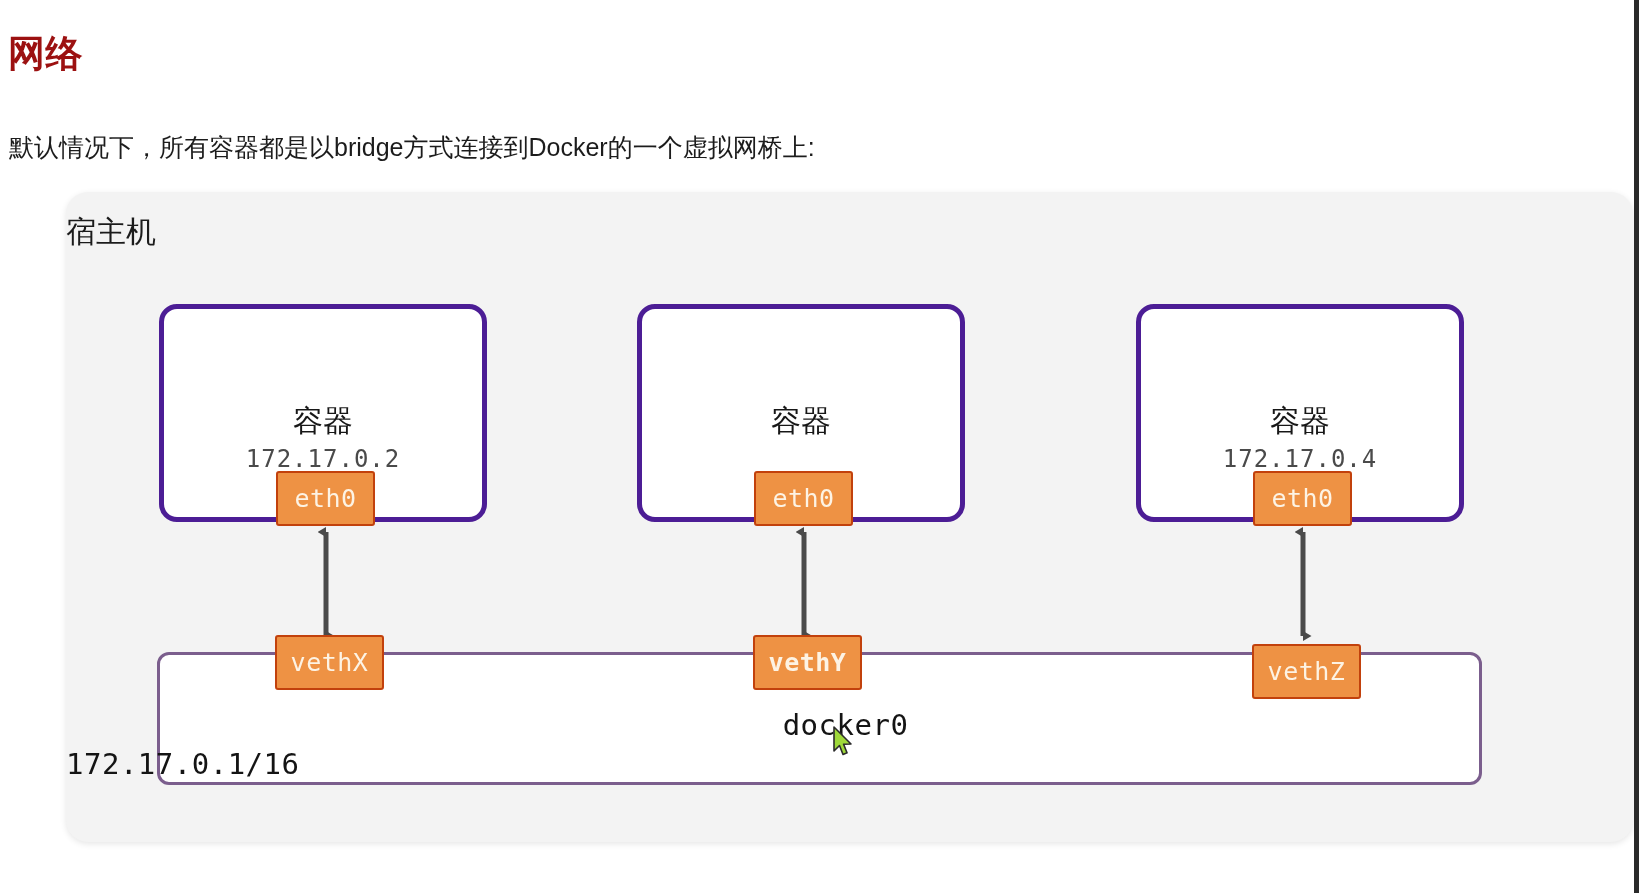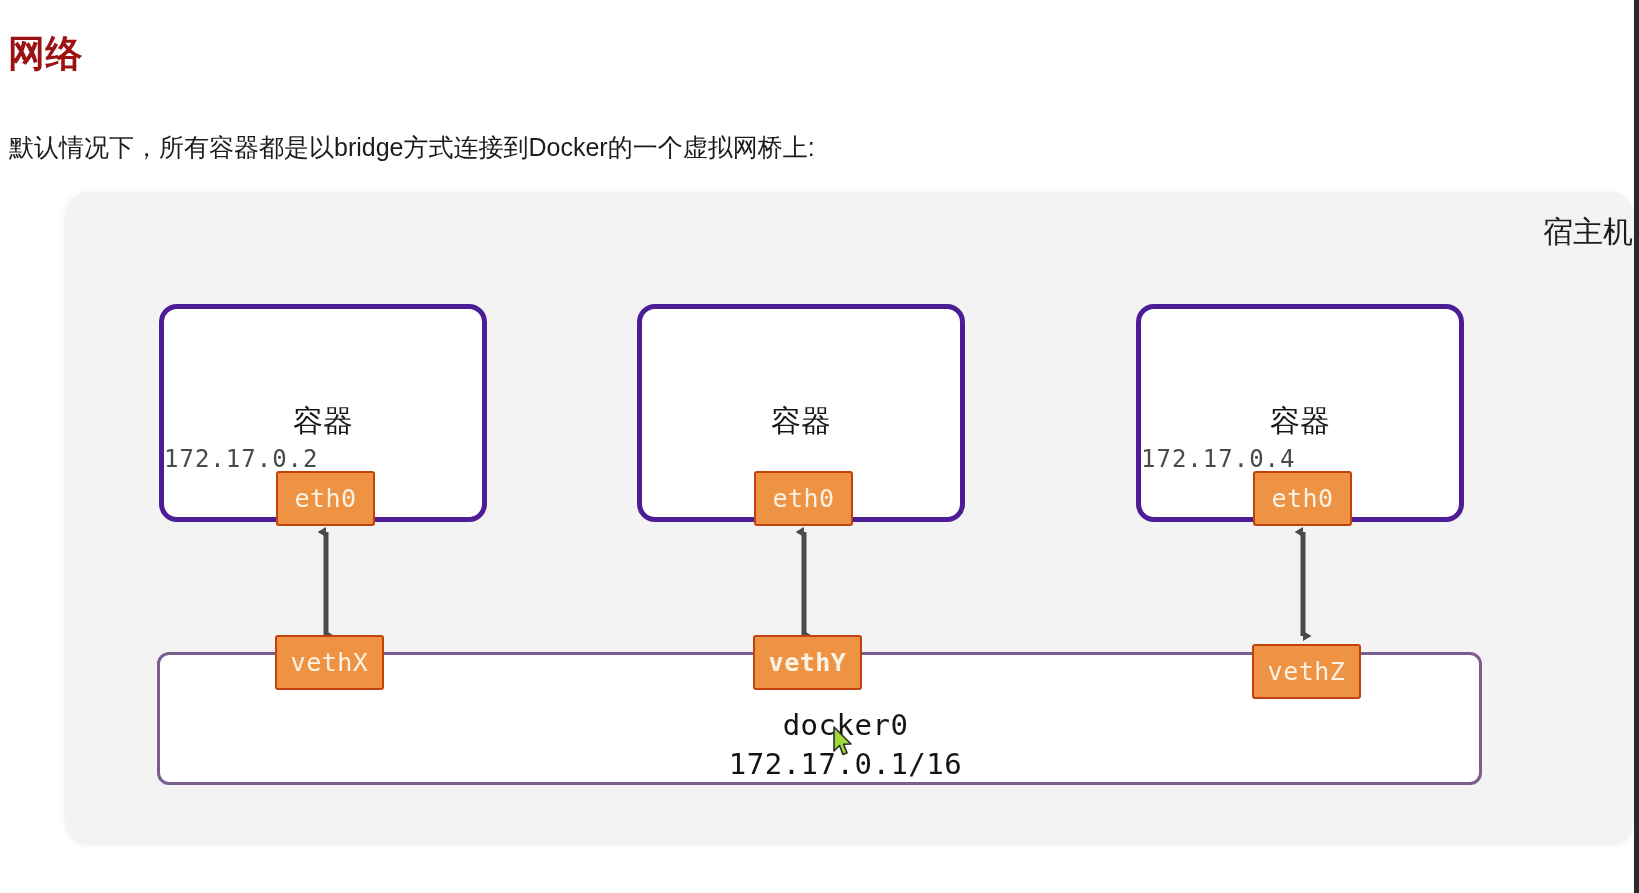--- a/index.html
+++ b/index.html
@@ -51,21 +51,21 @@
     background: #f3f3f3;
     border-radius: 22px;
     box-shadow: 0 2px 6px rgba(0,0,0,0.10);
   }
 
   #host-label {
     position: absolute;
     left: 0;
     right: 0;
     top: 20px;
-    text-align: right;
+    text-align: left;
     font-size: 30px;
     line-height: 40px;
     color: #1b1b1b;
   }
 
   
   .container-box {
     position: absolute;
     top: 112px;
     width: 328px;
@@ -87,20 +87,21 @@
     text-align: center;
     font-size: 30px;
     line-height: 38px;
     color: #171717;
   }
   .container-ip {
     position: absolute;
     left: 0;
     right: 0;
     top: 135px;
+    text-align: center;
     font-family: "DejaVu Sans Mono", "Liberation Mono", monospace;
     font-size: 24px;
     line-height: 30px;
     color: #4a4a4a;
     letter-spacing: 1px;
   }
 
   
   .iface-chip {
     position: absolute;
@@ -165,21 +166,21 @@
     line-height: 38px;
     color: #141414;
     z-index: 5;
     letter-spacing: 0.5px;
   }
   #bridge-ip {
     position: absolute;
     left: 0;
     right: 0;
     top: 553px;
-    text-align: center;
+    text-align: left;
     font-family: "DejaVu Sans Mono", "Liberation Mono", monospace;
     font-size: 29px;
     line-height: 38px;
     color: #141414;
     z-index: 5;
     letter-spacing: 0.5px;
   }
 
   
   #bridge-name, #bridge-ip { padding-right: 8px; }

